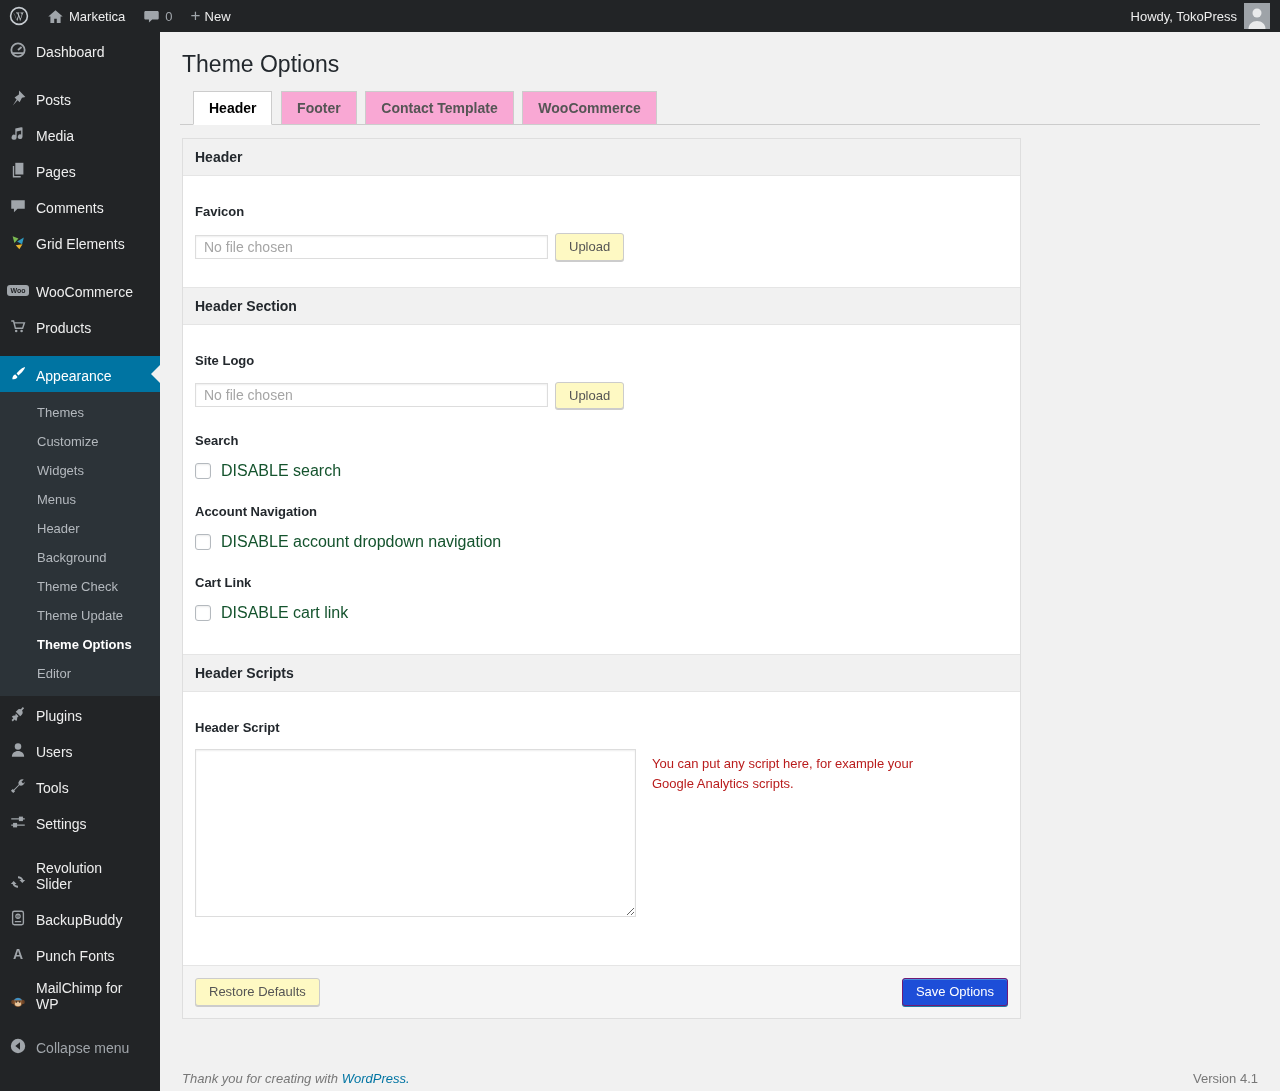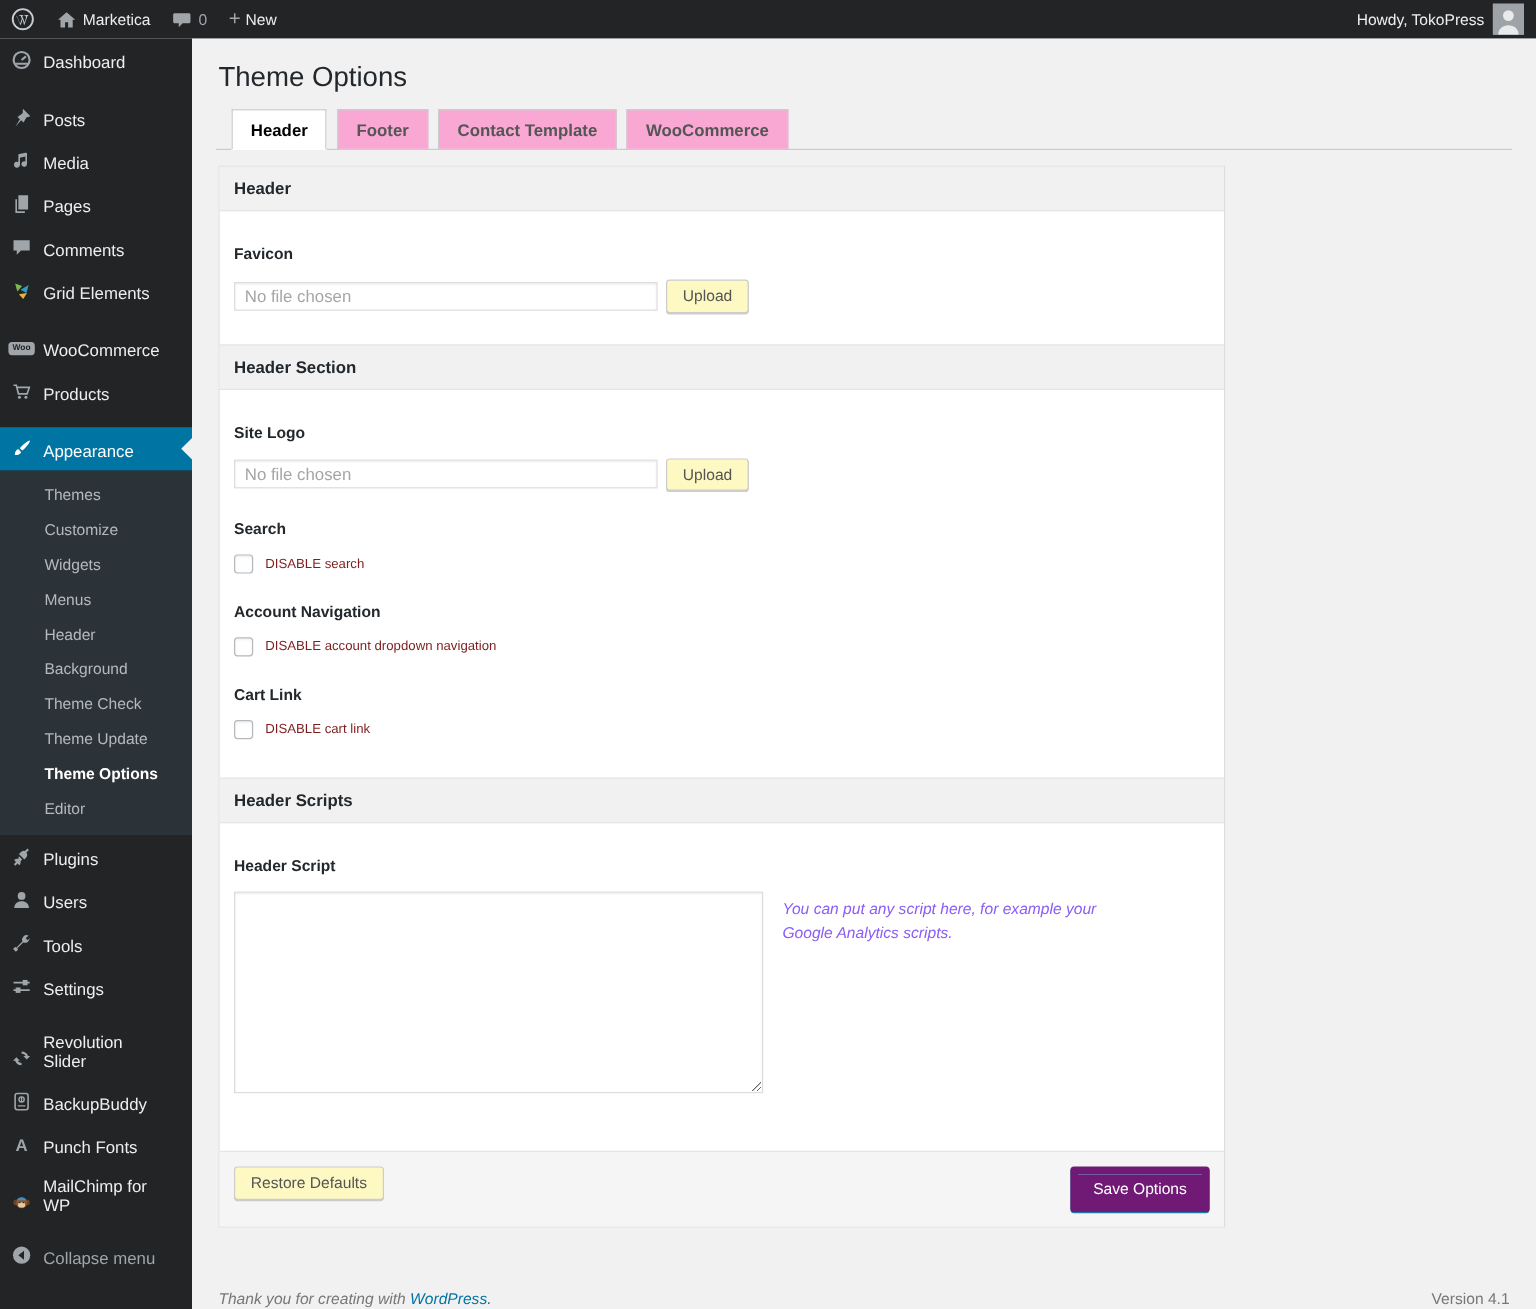--- a/index.html
+++ b/index.html
@@ -75,37 +75,37 @@
     font-family:"Liberation Sans",sans-serif; font-size:14px; color:#701a75; border-radius:0;
   }
   .text-input::placeholder { color:#a5a5a5; opacity:1; }
   .btn {
     display:inline-block; background:#fef9c3; border:1px solid #ccc; border-radius:3px;
     color:#555; font-size:13px; font-family:"Liberation Sans",sans-serif;
     padding:5px 13px; cursor:pointer; box-shadow:0 1px 0 #ccc; line-height:1.2;
   }
   .btn.upload { margin-left:7px; }
   .btn-primary {
-    background:#701a75; border:6px solid #701a75; color:#fff;
+    background:#1d4ed8; border:1px solid #701a75; color:#fff;
     box-shadow:inset 0 1px 0 rgba(120,200,230,.5), 0 1px 0 #1b7aa6;
   }
   .check-row { display:flex; align-items:center; gap:10px; margin-bottom:20px; }
   .checkbox {
     -webkit-appearance:none; appearance:none; width:16px; height:16px; margin:0;
     background:#fff; border:1px solid #b4b9be; border-radius:3px;
     box-shadow:inset 0 1px 2px rgba(0,0,0,.08); cursor:pointer;
   }
-  .check-label { color:#7f1d1d; font-size:11px; cursor:pointer; }
+  .check-label { color:#14532d; font-size:16px; cursor:pointer; }
   .script-row { display:flex; align-items:flex-start; margin-bottom:36px; }
   .script-textarea {
     width:441px; height:168px; border:1px solid #ddd; background:#fff;
     box-shadow:inset 0 1px 2px rgba(0,0,0,.07); resize:both;
     font-family:"Liberation Sans",sans-serif; font-size:13px; padding:6px;
   }
-  .description { margin:5px 0 0 16px; width:305px; color:#8b5cf6; font-size:13px; line-height:1.55;font-style:italic; }
+  .description { margin:5px 0 0 16px; width:305px; color:#b91c1c; font-size:13px; line-height:1.55; }
   .panel-footer {
     display:flex; justify-content:space-between; align-items:flex-start;
     background:#f5f5f5; border-top:1px solid #e5e5e5; padding:12px;
   }
   
   .page-footer {
     display:flex; justify-content:space-between; align-items:center;
     margin-top:52px; padding:0 2px 20px; font-size:13px; color:#777;
   }
   .thanks { font-style:italic; }

